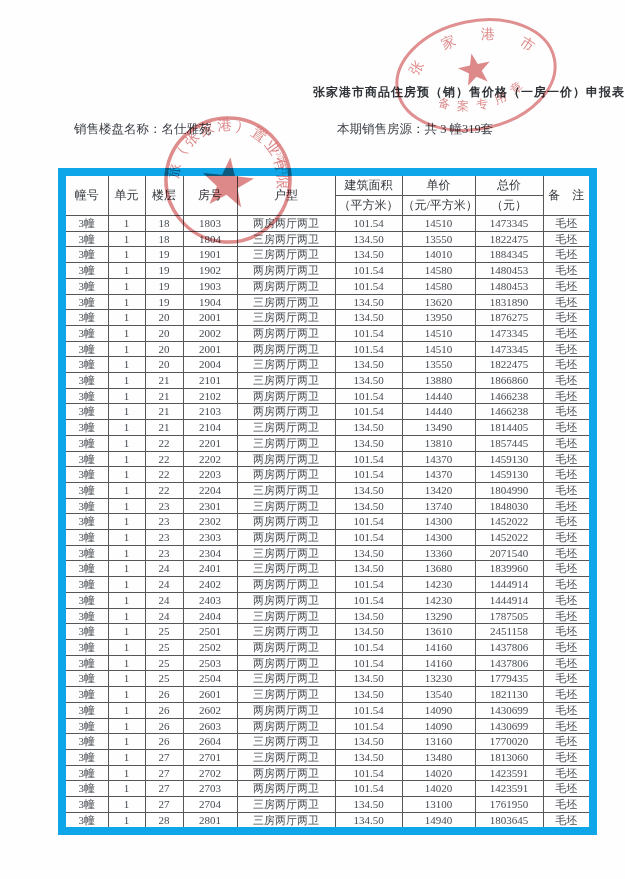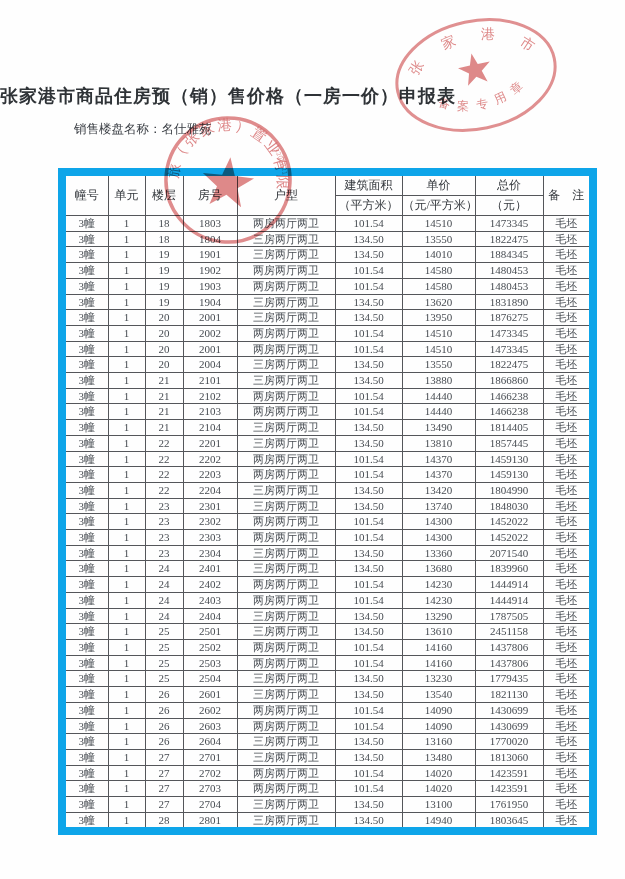--- a/index.html
+++ b/index.html
@@ -6,21 +6,21 @@
   .page{
     position:relative;
     width:625px;height:879px;
     background:#fefefe;
     overflow:hidden;
     font-family:"Liberation Serif","DejaVu Serif",serif;
     color:#43474d;
   }
   .doc-title{
     position:absolute;left:0;top:84px;width:625px;
-    text-align:left;font-size:18px;font-weight:bold;
+    text-align:right;font-size:12px;font-weight:bold;
     letter-spacing:1px;color:#2f3337;
   }
   .info-line{position:absolute;font-size:12.5px;color:#3a3e44;white-space:nowrap;}
   .info-project{left:47px;top:121px;margin-left:27px;}
   .info-developer{left:47px;top:142px;}
   .info-source{left:337px;top:121px;}
   .info-address{left:337px;top:142px;}
 
   table.price-table{
     position:absolute;left:58px;top:168px;
@@ -43,20 +43,21 @@
   .stamp-corner{left:376px;top:0px;opacity:.85;}
 </style>
 </head>
 <body>
 
 <div class="page">
 
   <div class="doc-title">张家港市商品住房预（销）售价格（一房一价）申报表</div>
 
   <div class="info-line info-project"><span>销售楼盘名称：</span><span>名仕雅苑</span></div>
+  <div class="info-line info-source"><span>本期销售房源：</span><span>共 3 幢319套</span></div>
 
   <table class="price-table">
     <colgroup>
       <col style="width:46px">
         <col style="width:37px">
         <col style="width:38px">
       <col style="width:54px">
         <col style="width:98px">
         <col style="width:67px">
       <col style="width:73px">

